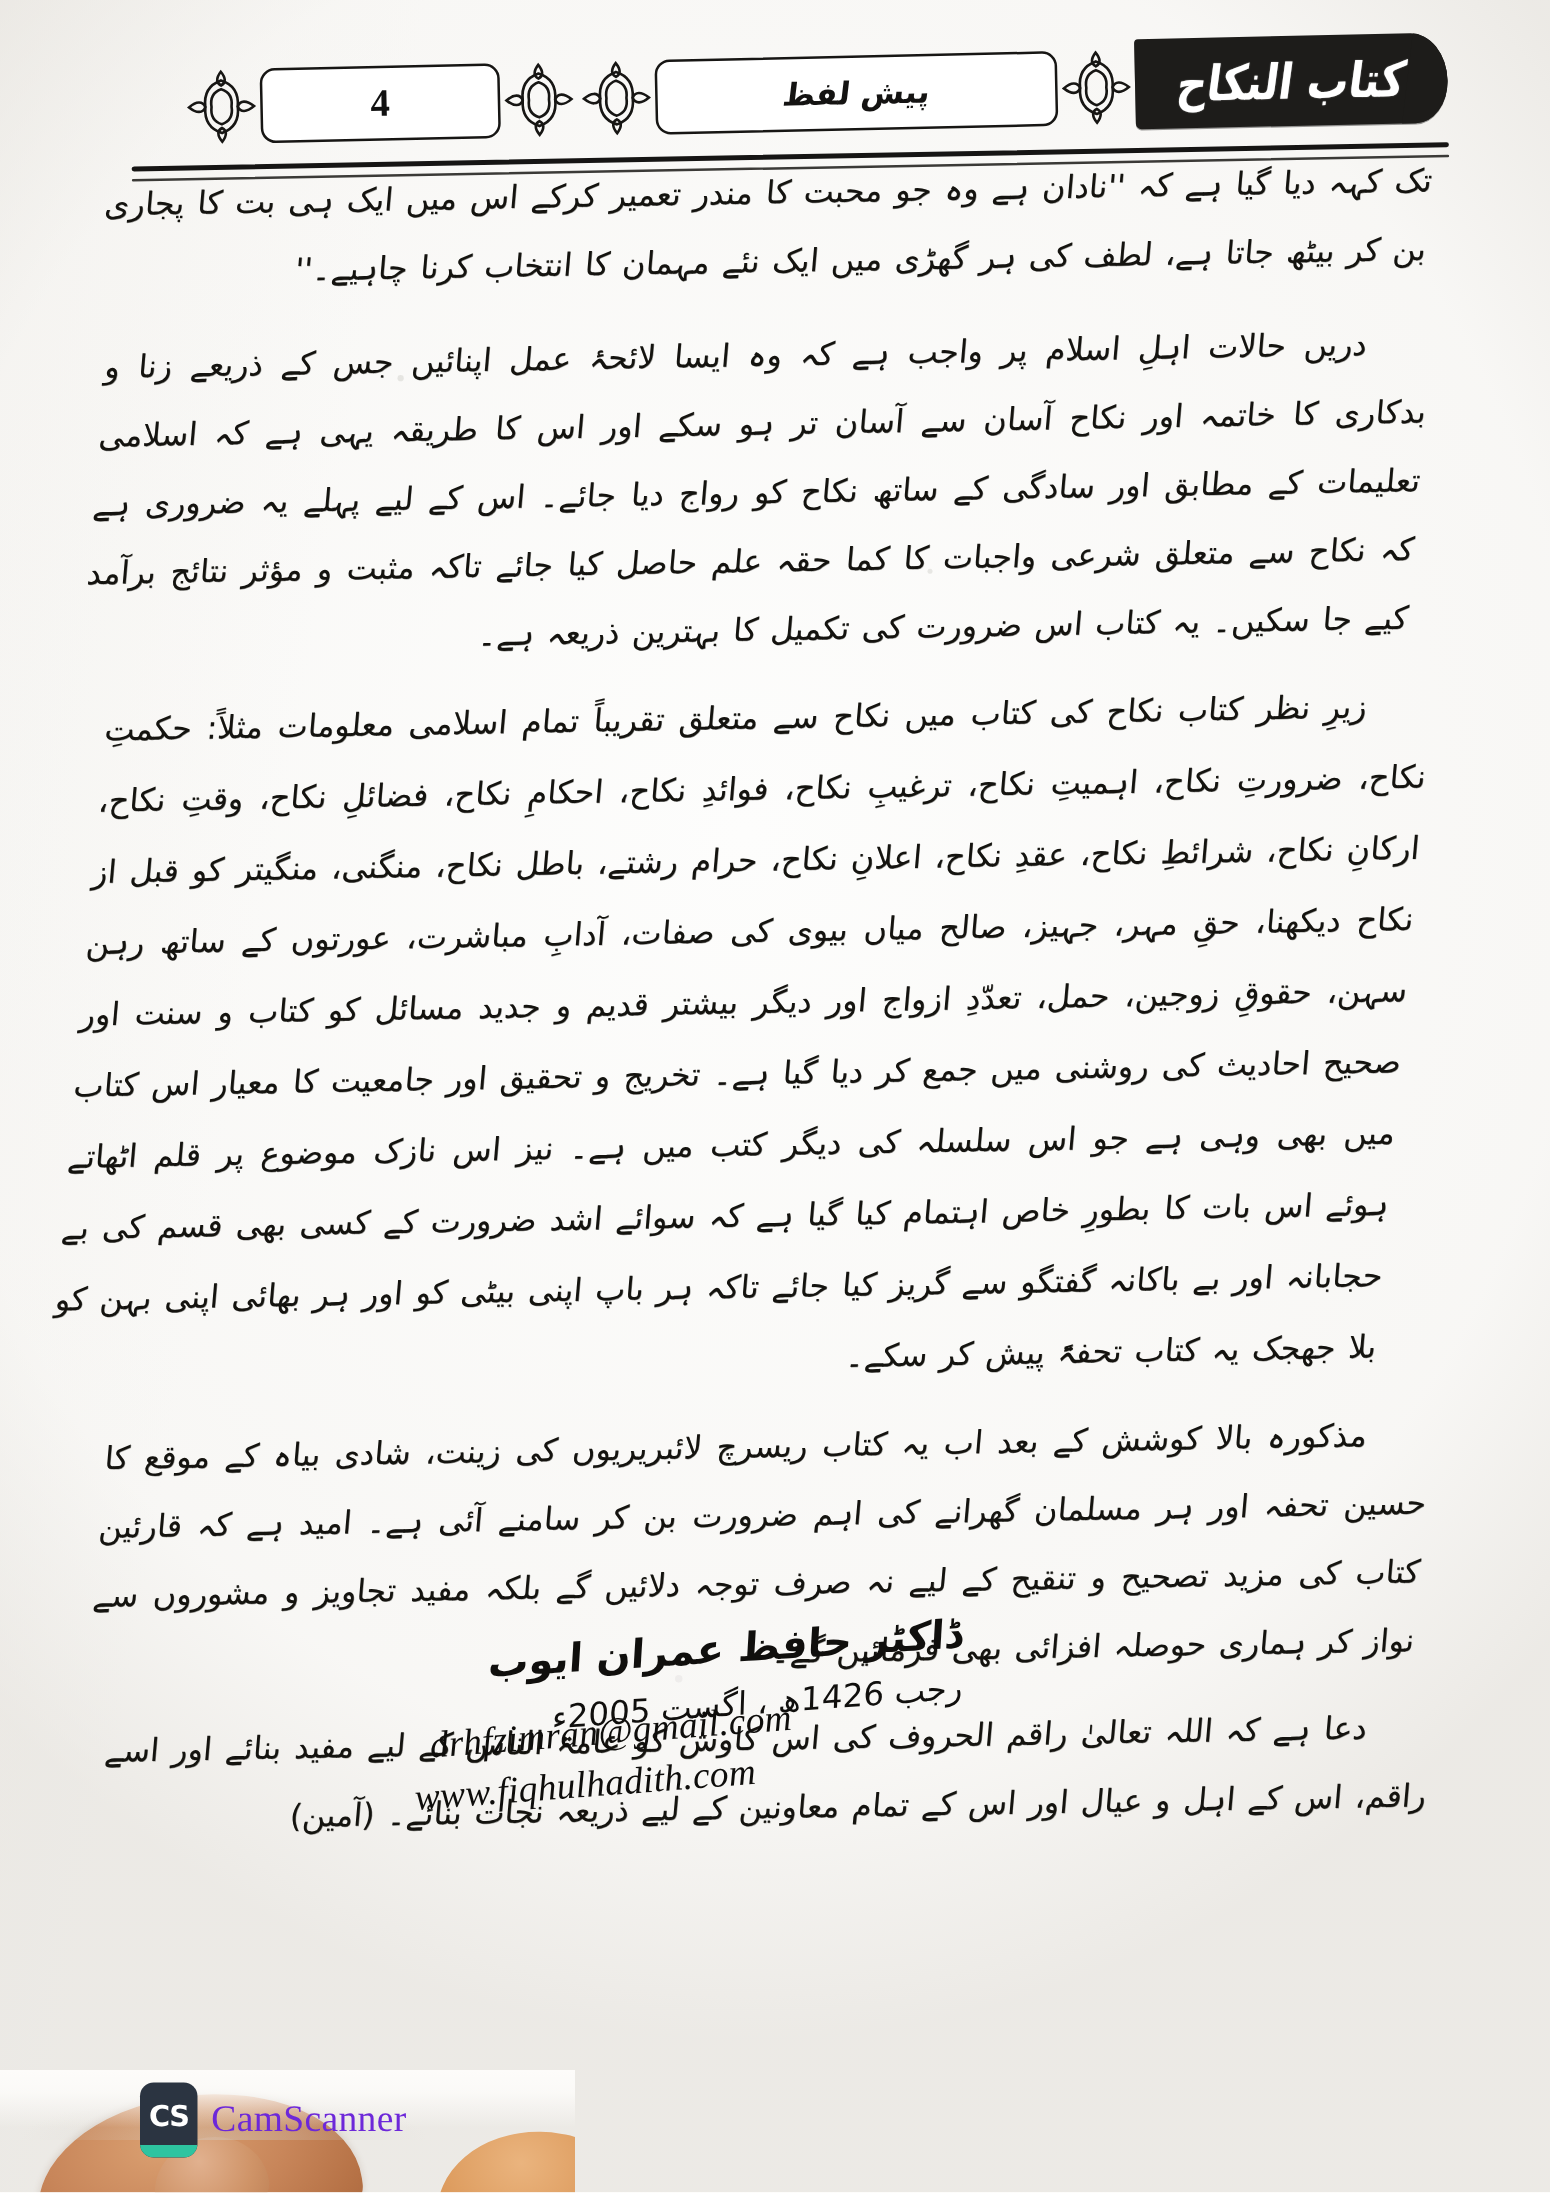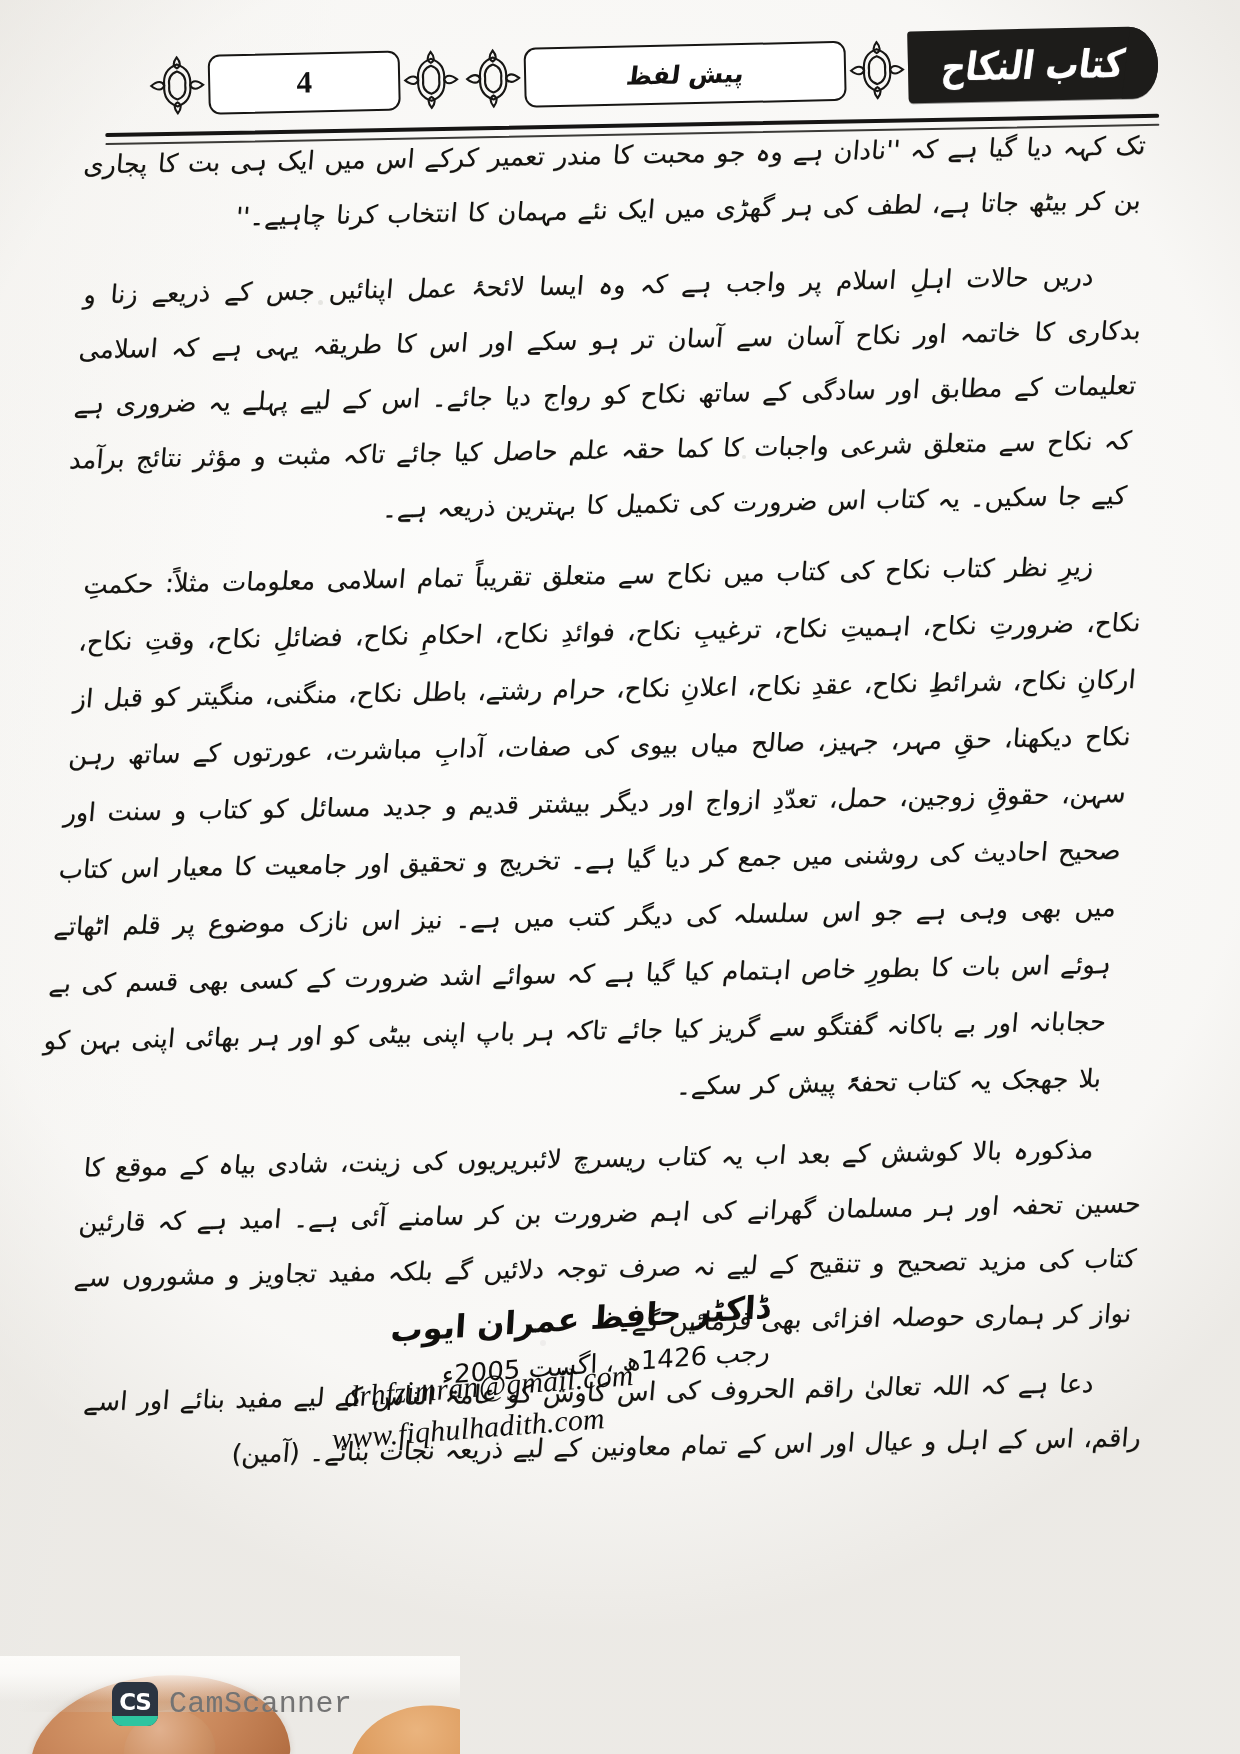--- a/index.html
+++ b/index.html
@@ -298,21 +298,21 @@
     bottom: 28px;
     display: flex;
     flex-direction: row;
     align-items: center;
     gap: 11px;
     direction: ltr;
   }
   .cs-logo {
     position: relative;
     width: 46px;
-    height: 44px;
+    height: 60px;
     border-radius: 11px;
     background: #2b3441;
     overflow: hidden;
     display: flex;
     align-items: center;
     justify-content: center;
     flex: 0 0 auto;
   }
   .cs-logo .cs-bar {
     position: absolute;
@@ -324,23 +324,23 @@
     position: relative;
     z-index: 2;
     color: #ffffff;
     font-family: "DejaVu Sans", "Liberation Sans", sans-serif;
     font-size: 23px;
     font-weight: 700;
     letter-spacing: -1.2px;
     margin-bottom: 5px;
   }
   .cs-wordmark {
-    font-family: Liberation Mono, monospace;
+    font-family: Liberation Serif, serif;
     font-size: 30px;
-    color: #737373;
+    color: #6d28d9;
     letter-spacing: 0.3px;
   }
 </style>
 </head>
 <body>
 
 <div id="page">
 
   <div class="scan-tone"></div>
   <div class="scan-speck" style="left:318px;top:300px;width:5px;height:5px;"></div>

